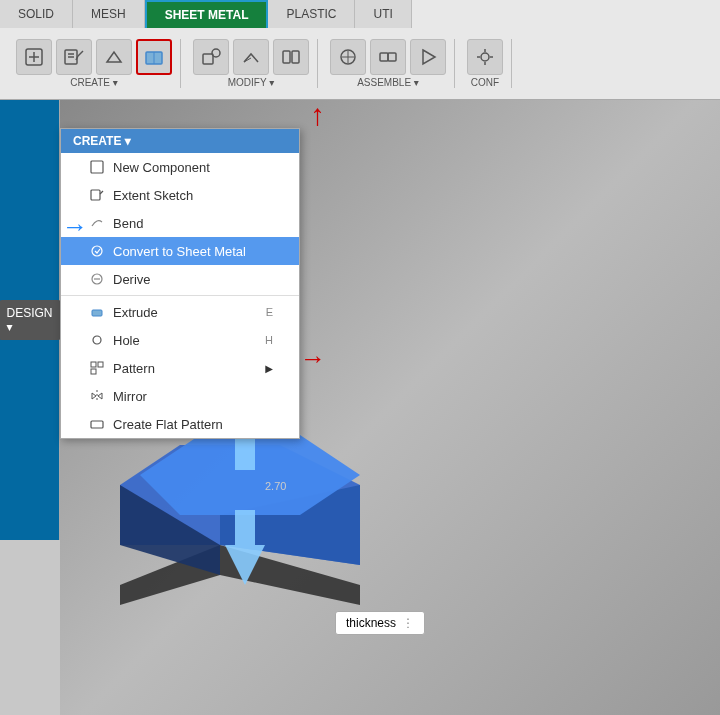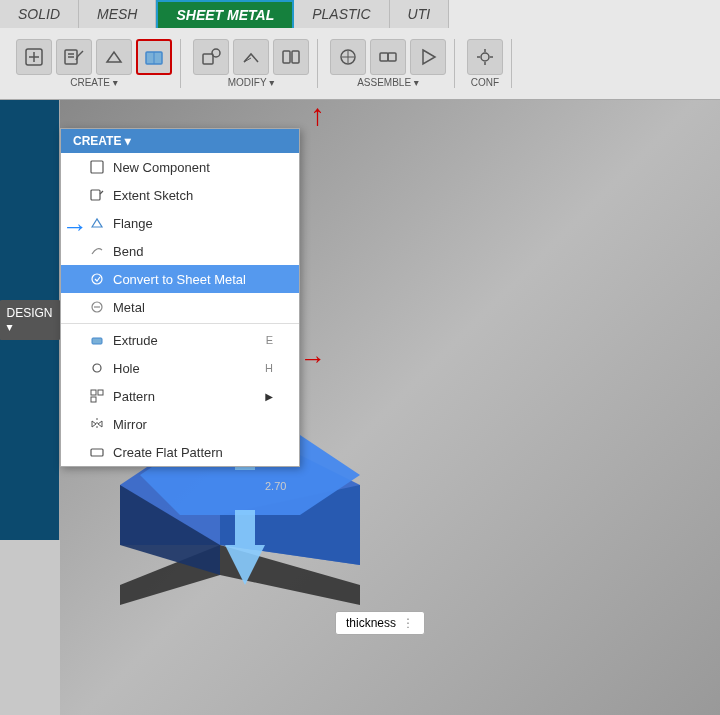--- a/index.html
+++ b/index.html
@@ -27,28 +27,27 @@
       position: absolute;
       top: 0;
       left: 0;
       right: 0;
       display: flex;
       height: 28px;
     }
 
     .tab {
       padding: 12px 18px;
-      font-size: 14px;
+      font-size: 12px;
       color: #444;
       cursor: pointer;
       border-right: 1px solid #bbb;
       display: flex;
       align-items: center;
       background: #d8d8d8;
-      font-style: italic;
     }
 
     .tab.active {
       background: #15803d;
       color: white;
       font-weight: bold;
       border: 2px solid #2299cc;
       border-bottom: none;
     }
 
@@ -102,21 +101,21 @@
       border: 2px solid #cc0000;
     }
 
     
     .left-panel {
       position: absolute;
       top: 100px;
       left: 0;
       width: 60px;
       height: 440px;
-      background: #0c4a6e;
+      background: #0369a1;
       border-right: 1px solid #aaa;
       display: flex;
       align-items: center;
       justify-content: center;
     }
 
     .design-btn {
       background: #555;
       color: white;
       padding: 6px 8px;
@@ -583,28 +582,20 @@
       <svg width="14" height="14" viewBox="0 0 14 14">
           <rect x="1" y="2" width="9" height="10" rx="1" fill="none" stroke="#555" stroke-width="1.2"></rect>
           <line x1="10" y1="6" x2="13" y2="3" stroke="#555" stroke-width="1.2"></line>
         </svg>
     </div>
     <span>Extent Sketch</span>
   </div>
   <div class="dropdown-item">
     <div class="item-icon">
       <svg width="14" height="14" viewBox="0 0 14 14">
-          <polygon points="2,11 7,3 12,11" fill="none" stroke="#4488cc" stroke-width="1.2"></polygon>
-        </svg>
-    </div>
-    <span>Flange</span>
-  </div>
-  <div class="dropdown-item">
-    <div class="item-icon">
-      <svg width="14" height="14" viewBox="0 0 14 14">
           <path d="M2 10 Q7 2 12 6" fill="none" stroke="#888" stroke-width="1.2"></path>
         </svg>
     </div>
     <span>Bend</span>
   </div>
   <div class="dropdown-item selected">
     <div class="item-icon">
       <svg width="14" height="14" viewBox="0 0 14 14">
           <circle cx="7" cy="7" r="5" fill="none" stroke="white" stroke-width="1.2"></circle>
           <path d="M5 7 L7 9 L10 5" stroke="white" stroke-width="1.2" fill="none"></path>
@@ -612,21 +603,21 @@
     </div>
     <span>Convert to Sheet Metal</span>
   </div>
   <div class="dropdown-item">
     <div class="item-icon">
       <svg width="14" height="14" viewBox="0 0 14 14">
           <circle cx="7" cy="7" r="5" fill="none" stroke="#888" stroke-width="1.2"></circle>
           <line x1="4" y1="7" x2="10" y2="7" stroke="#888" stroke-width="1.2"></line>
         </svg>
     </div>
-    <span>Metal</span>
+    <span>Derive</span>
   </div>
   <div class="dropdown-divider"></div>
   <div class="dropdown-item">
     <div class="item-icon">
       <svg width="14" height="14" viewBox="0 0 14 14">
           <rect x="2" y="5" width="10" height="6" rx="1" fill="#7ab0d8" stroke="#4488cc" stroke-width="1"></rect>
         </svg>
     </div>
     <span>Extrude</span>
     <span class="shortcut">E</span>

